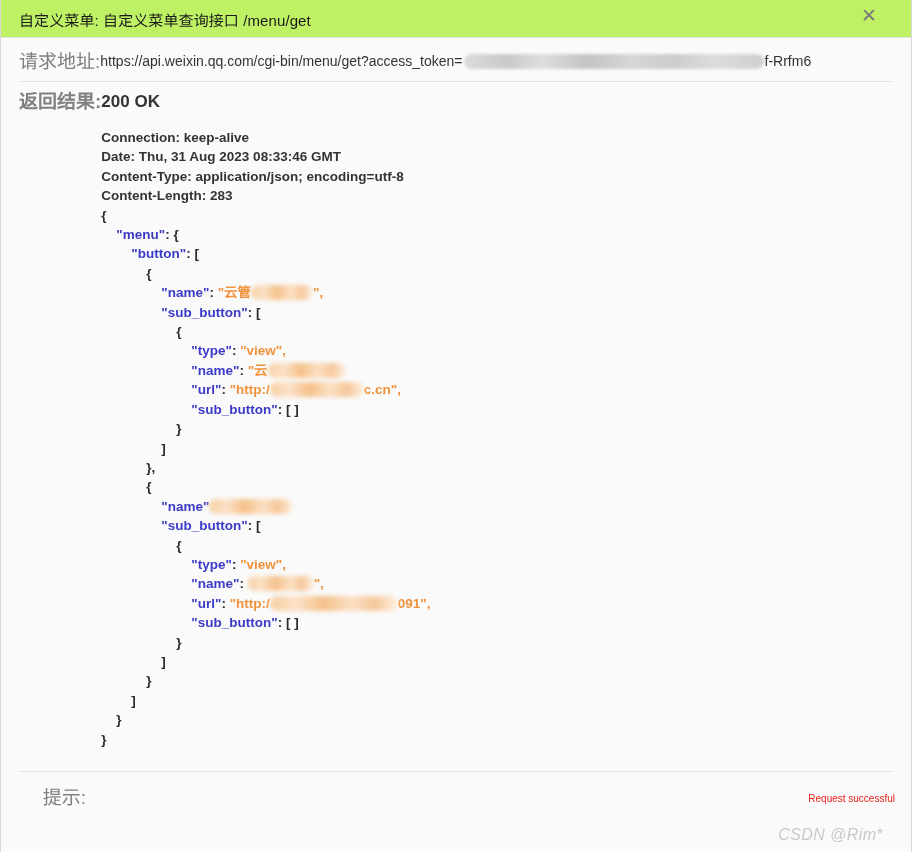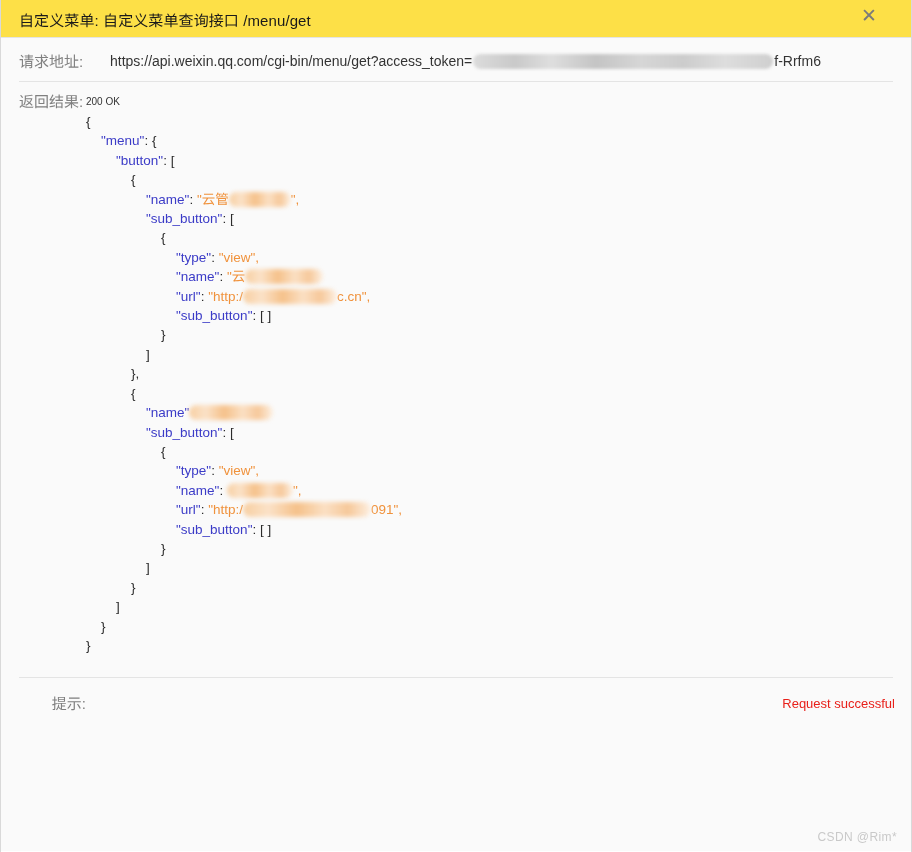--- a/index.html
+++ b/index.html
@@ -24,21 +24,21 @@
     border-right: 1px solid #d9d9d9;
     background: #ffffff;
   }
 
   
   .panel-header {
     position: relative;
     height: 38px;
     box-sizing: border-box;
     border-bottom: 1px solid #e4e4e4;
-    background: #fde047;
+    background: #bef264;
   }
   .panel-title {
     position: absolute;
     left: 18px;
     top: 9px;
     font-size: 15px;
     color: #1a1a1a;
     white-space: nowrap;
     letter-spacing: 0.1px;
   }
@@ -67,51 +67,50 @@
 
   .row {
     position: relative;
     display: flex;
     align-items: flex-start;
   }
   .row-label {
     flex: 0 0 85px;
     padding-left: 18px;
     box-sizing: border-box;
-    font-size: 15px;
+    font-size: 19px;
     color: #808080;
     white-space: nowrap;
     line-height: 21px;
   }
   .row-content {
     flex: 1 1 auto;
     padding-right: 16px;
     box-sizing: border-box;
     font-size: 14px;
     color: #333333;
     line-height: 21px;
   }
 
   .row-url { padding-top: 13px; padding-bottom: 9px; }
-  .row-result { padding-top: 9px; }
+  .row-result { padding-top: 9px; font-weight: bold; }
   .row-hint { padding-top: 15px; text-align: right; }
 
   .divider {
     height: 1px;
     background: #e4e4e4;
     margin: 0 18px;
   }
 
   
   .url-text {
     font-size: 14px;
     color: #333333;
     line-height: 21px;
     word-break: break-all;
-    margin-left: 24px;
   }
   .redact {
     display: inline-block;
     vertical-align: middle;
     background: linear-gradient(90deg,
         #dcdcdc 0%, #c9c9c9 14%, #dedede 26%, #c4c4c4 41%,
         #d6d6d6 56%, #cccccc 70%, #dddddd 84%, #cfcfcf 100%);
     border-radius: 8px;
     filter: blur(1.4px);
     height: 15px;
@@ -119,21 +118,21 @@
     position: relative;
     top: -1px;
   }
   .redact-faded {
     background: linear-gradient(90deg,
         rgba(210,210,210,0.85) 0%, rgba(195,195,195,0.75) 30%,
         rgba(220,220,220,0.8) 60%, rgba(200,200,200,0.7) 100%);
   }
 
   .status-ok {
-    font-size: 10px;
+    font-size: 17px;
     color: #333333;
   }
 
   
   .resp-block {
     margin-top: 16px;
     font-size: 13.5px;
     line-height: 19.4px;
     color: #333333;
     white-space: pre;
@@ -158,32 +157,33 @@
         #f7cfa2 0%, #fbe2c8 20%, #f5c18a 42%,
         #fbe0c4 64%, #f6c89a 82%, #fdf0e2 100%);
     border-radius: 9px;
     filter: blur(2.2px);
     height: 15px;
     position: relative;
     top: -1px;
   }
 
   .hint-text {
-    font-size: 13px;
+    font-size: 10px;
     color: #e8201a;
   }
 
   .watermark {
     position: absolute;
-    right: 14px;
+    right: 28px;
     bottom: 7px;
-    font-size: 12px;
+    font-size: 16px;
     color: #c9c9c9;
     letter-spacing: 0.4px;
     user-select: none;
+    font-style: italic;
   }
 </style>
 </head>
 <body>
 
 <div class="panel">
 
   <div class="panel-header">
     <div class="panel-title">自定义菜单: 自定义菜单查询接口 /menu/get</div>
     <div class="close-btn">✕</div>
@@ -199,20 +199,21 @@
         </div>
       </div>
     </div>
 
     <div class="divider"></div>
 
     <div class="row row-result">
       <div class="row-label">返回结果:</div>
       <div class="row-content">
         <div class="status-ok">200 OK</div>
+        <div class="resp-block"><div class="hdr-line">Connection: keep-alive</div><div class="hdr-line">Date: Thu, 31 Aug 2023 08:33:46 GMT</div><div class="hdr-line">Content-Type: application/json; encoding=utf-8</div><div class="hdr-line">Content-Length: 283</div></div>
         <div class="json-block"><div><span></span><span class="jb">{</span></div><div><span>    </span><span class="jk">"menu"</span><span class="jp">: </span><span class="jb">{</span></div><div><span>        </span><span class="jk">"button"</span><span class="jp">: </span><span class="jb">[</span></div><div><span>            </span><span class="jb">{</span></div><div><span>                </span><span class="jk">"name"</span><span class="jp">: </span><span class="jv">"</span><span class="jv">云管</span><span class="redact-o" style="width: 62px;"></span><span class="jv">",</span></div><div><span>                </span><span class="jk">"sub_button"</span><span class="jp">: </span><span class="jb">[</span></div><div><span>                    </span><span class="jb">{</span></div><div><span>                        </span><span class="jk">"type"</span><span class="jp">: </span><span class="jv">"view",</span></div><div><span>                        </span><span class="jk">"name"</span><span class="jp">: </span><span class="jv">"</span><span class="jv">云</span><span class="redact-o" style="width: 78px;"></span></div><div><span>                        </span><span class="jk">"url"</span><span class="jp">: </span><span class="jv">"http:/</span><span class="redact-o" style="width: 94px;"></span><span class="jv">c.cn",</span></div><div><span>                        </span><span class="jk">"sub_button"</span><span class="jp">: </span><span class="jb">[ ]</span></div><div><span>                    </span><span class="jb">}</span></div><div><span>                </span><span class="jb">]</span></div><div><span>            </span><span class="jb">},</span></div><div><span>            </span><span class="jb">{</span></div><div><span>                </span><span class="jk">"name"</span><span class="redact-o" style="width: 84px;"></span></div><div><span>                </span><span class="jk">"sub_button"</span><span class="jp">: </span><span class="jb">[</span></div><div><span>                    </span><span class="jb">{</span></div><div><span>                        </span><span class="jk">"type"</span><span class="jp">: </span><span class="jv">"view",</span></div><div><span>                        </span><span class="jk">"name"</span><span class="jp">: </span><span class="redact-o" style="width: 66px;"></span><span class="jv">",</span></div><div><span>                        </span><span class="jk">"url"</span><span class="jp">: </span><span class="jv">"http:/</span><span class="redact-o" style="width: 128px;"></span><span class="jv">091",</span></div><div><span>                        </span><span class="jk">"sub_button"</span><span class="jp">: </span><span class="jb">[ ]</span></div><div><span>                    </span><span class="jb">}</span></div><div><span>                </span><span class="jb">]</span></div><div><span>            </span><span class="jb">}</span></div><div><span>        </span><span class="jb">]</span></div><div><span>    </span><span class="jb">}</span></div><div><span></span><span class="jb">}</span></div></div>
       </div>
     </div>
 
     <div class="divider" style="margin-top:22px;"></div>
 
     <div class="row row-hint">
       <div class="row-label">提示:</div>
       <div class="row-content">
         <span class="hint-text">Request successful</span>

